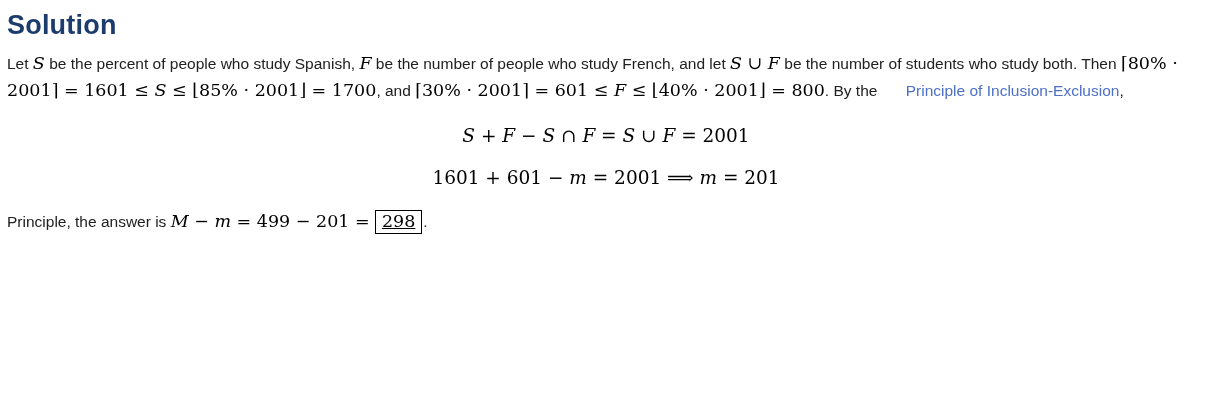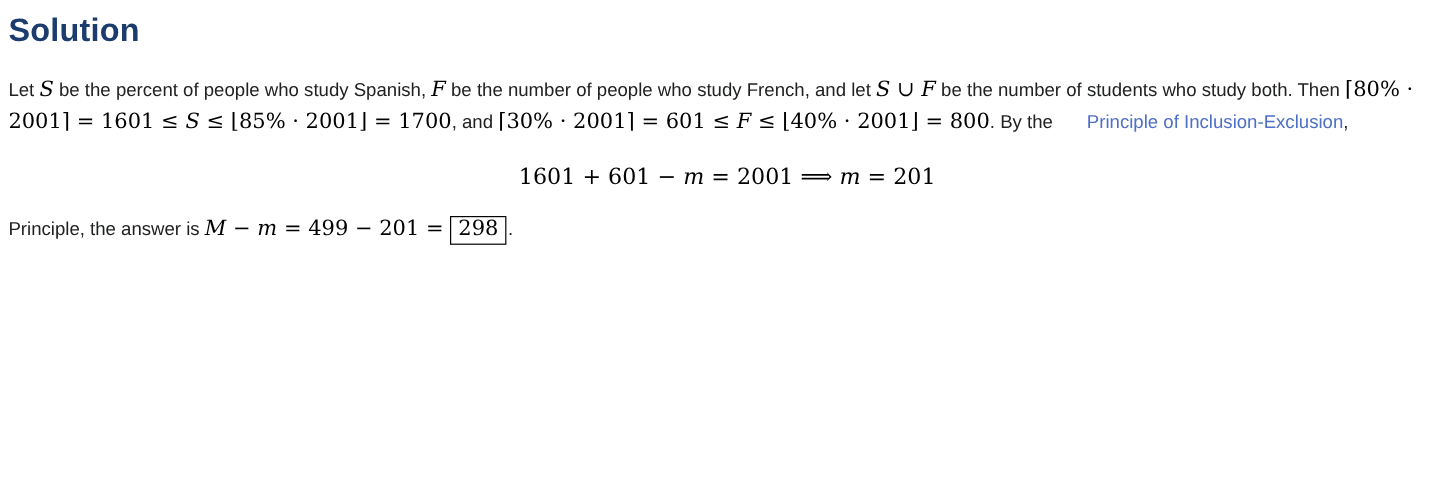--- a/index.html
+++ b/index.html
@@ -18,21 +18,21 @@
     height:407px;
     overflow:hidden;
     box-sizing:border-box;
   }
   .doc{padding:6px 8px 0 7px;}
   h1.heading{
     font-family:"Liberation Sans","DejaVu Sans",sans-serif;
     font-weight:700;
     font-size:27px;
     color:var(--c-heading);
-    margin:4px 0 21px 0;
+    margin:4px 0 9px 0;
     letter-spacing:.2px;
   }
   p.body-para{
     margin:0;
     line-height:26px;
   }
   .math{
     font-family:"DejaVu Serif","DejaVu Sans",serif;
     font-size:17.5px;
     color:var(--c-math);
@@ -48,32 +48,34 @@
     text-align:center;
     margin:21px 0 20px 0;
   }
   .equation .math{font-size:18.5px;}
   .boxed{
     display:inline-block;
     border:1px solid #000;
     padding:0 6px;
     line-height:1.25;
     margin:0 1px;
+    text-decoration:underline;
   }
   .answer-para{margin-top:17px;}
 </style>
 </head>
 <body>
 
 <div class="doc">
 
   <h1 class="heading">Solution</h1>
 
   <p class="body-para"><span>Let </span><span class="math"><i>S</i></span><span> be the percent of people who study Spanish, </span><span class="math"><i>F</i></span><span> be the number of people who study French, and let </span><span class="math"><i>S</i> ∪ <i>F</i></span><span> be the number of students who study both. Then </span><span class="math">⌈80% · 2001⌉ = 1601 ≤ <i>S</i> ≤ ⌊85% · 2001⌋ = 1700</span><span>, and </span><span class="math">⌈30% · 2001⌉ = 601 ≤ <i>F</i> ≤ ⌊40% · 2001⌋ = 800</span><span>. By the </span><a class="wiki-link" href="#">Principle of Inclusion-Exclusion</a><span>,</span></p>
 
+  <div class="equation"><span class="math"><i>S</i> + <i>F</i> − <i>S</i> ∩ <i>F</i> = <i>S</i> ∪ <i>F</i> = 2001</span></div>
 
 
   <div class="equation"><span class="math">1601 + 601 − <i>m</i> = 2001 ⟹ <i>m</i> = 201</span></div>
 
 
 
   <p class="body-para answer-para"><span>Principle, the answer is </span><span class="math"><i>M</i> − <i>m</i> = 499 − 201 =</span> <span class="math boxed">298</span><span>.</span></p>
 
 </div>
 

